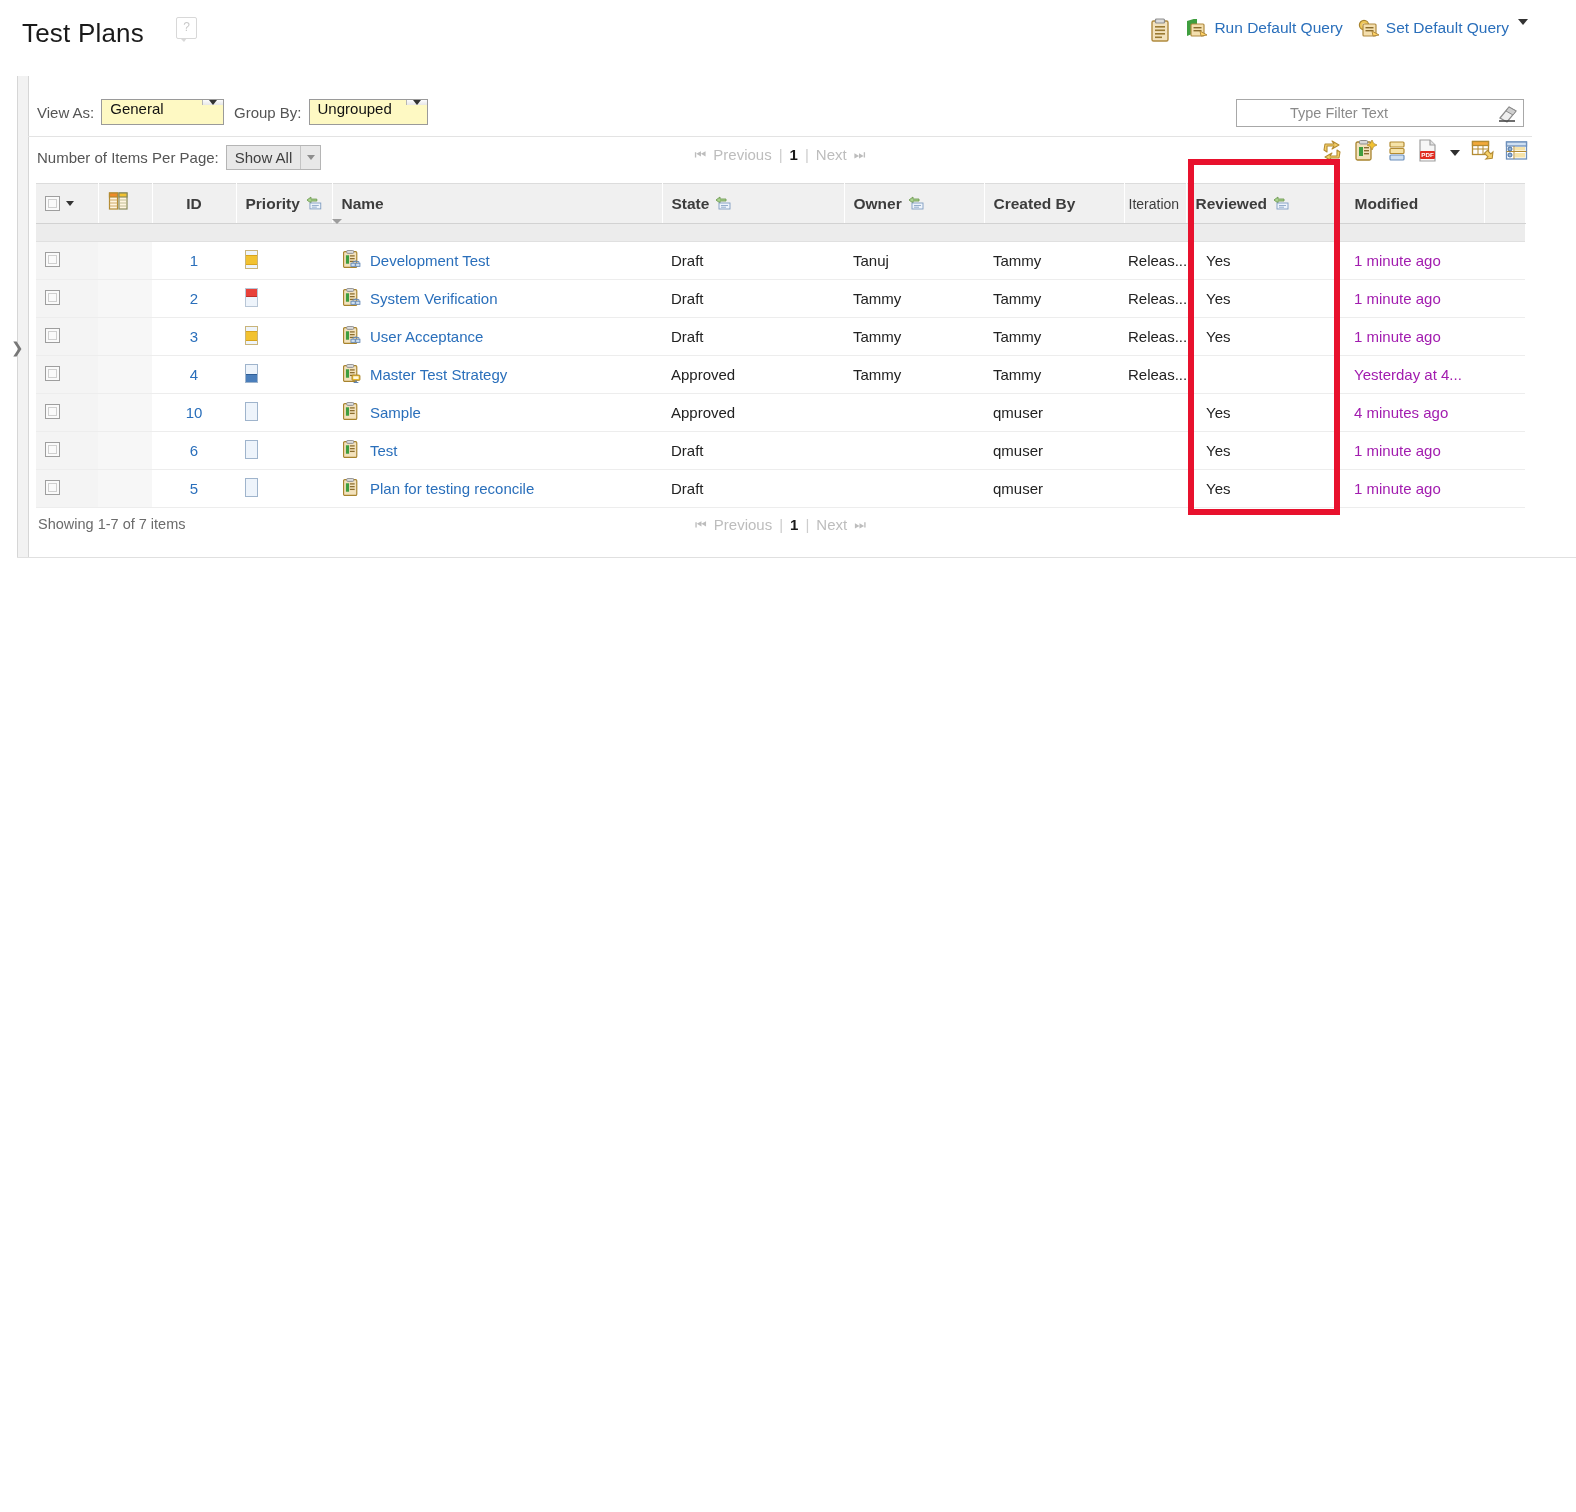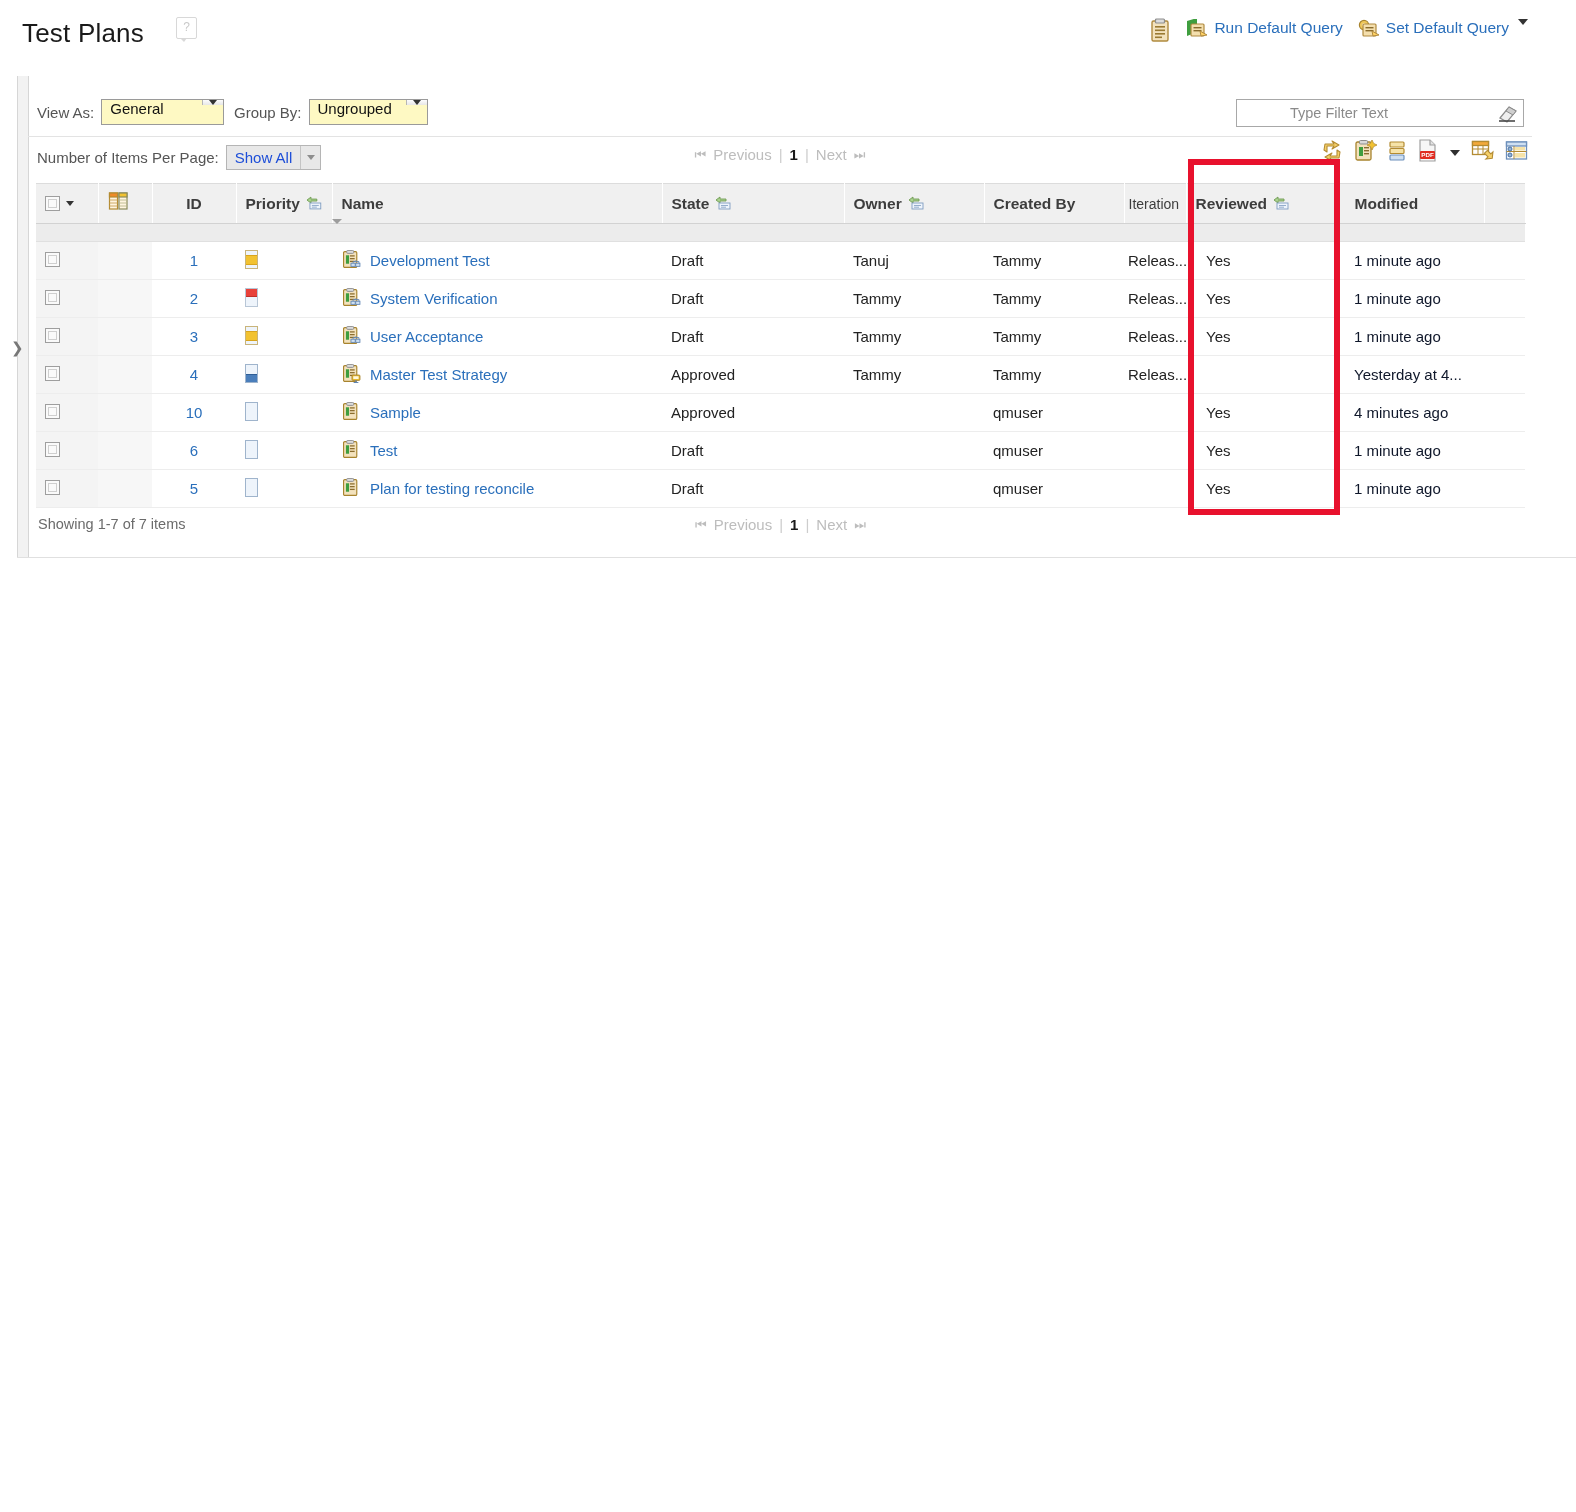--- a/index.html
+++ b/index.html
@@ -193,21 +193,21 @@
   }
   .disabled-select {
     display: inline-flex;
     align-items: stretch;
     height: 23px;
     border: 1px solid #b5b5b5;
     background: #e8e8e8;
   }
   .disabled-select .sel-text {
     font-size: 15px;
-    color: #1d4ed8;
+    color: #404040;
     padding: 8px 8px;
     display: flex;
     align-items: center;
   }
   .disabled-select .sel-btn {
     width: 19px;
     border-left: 1px solid #c4c4c4;
     display: flex; align-items: center; justify-content: center;
   }
   .disabled-select .sel-arrow { border-top-color: #8e8e8e; }
@@ -277,21 +277,21 @@
     color: #222;
     white-space: nowrap;
     overflow: hidden;
   }
   .grid tbody tr td.cb-cell { background: #f4f4f4; }
   .grid tbody tr td.spacer-cell { background: #f7f7f7; }
   .id-link, .name-link {
     color: #2a6fbb;
     cursor: pointer;
   }
-  .muted { color: #0f172a; }
+  .muted { color: #a21caf; }
   .center { text-align: center; }
 
   .chk {
     width: 15px; height: 15px;
     border: 1px solid #9e9e9e;
     background: #fafafa;
     box-sizing: border-box;
     display: inline-block;
     position: relative;
     cursor: pointer;

